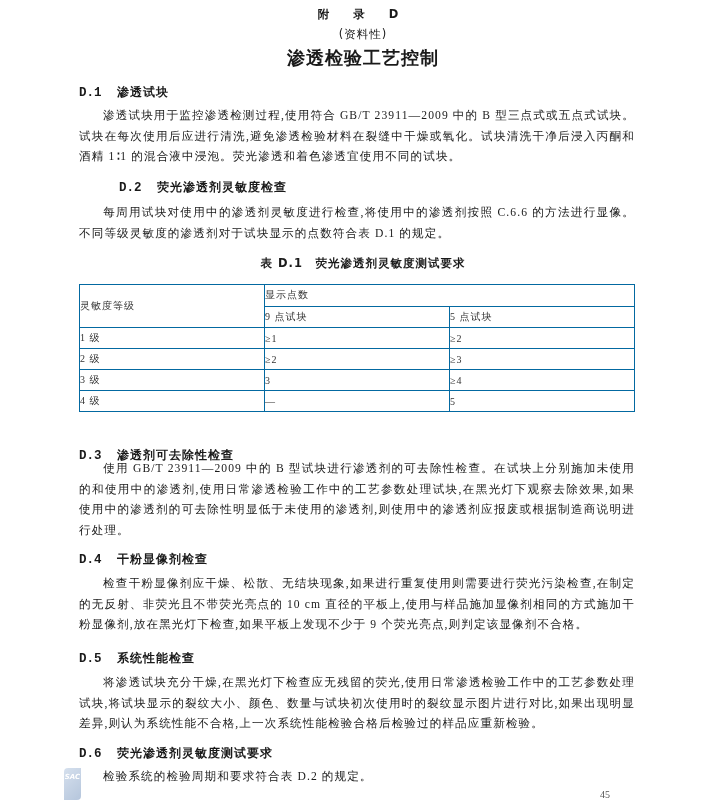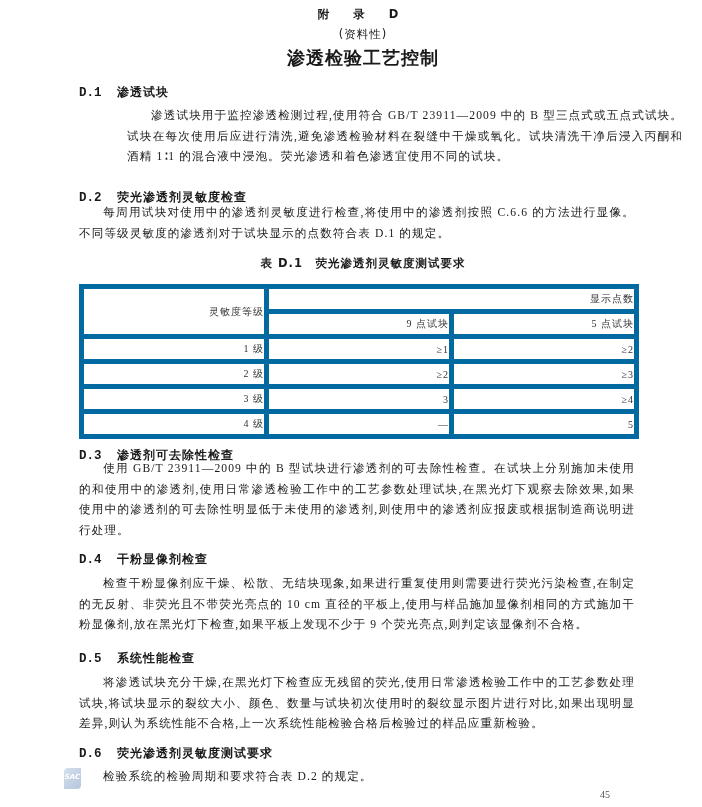--- a/index.html
+++ b/index.html
@@ -30,51 +30,51 @@
 
   .tbl-caption { top: 256px; font-size: 11.5px; font-weight: bold; letter-spacing: 1px; }
 
   table.d1 {
     position: absolute; left: 79px; top: 284px; width: 555px;
     border-collapse: collapse; table-layout: fixed;
     font-family: "Liberation Serif", "DejaVu Serif", serif;
     font-size: 10px; color: #333;
   }
   table.d1 td, table.d1 th {
-    border: 5px solid #0369a1; text-align: right; font-weight: normal;
+    border: 1px solid #0369a1; text-align: left; font-weight: normal;
     padding: 0; height: 20px; letter-spacing: 1px;
   }
   table.d1 { border: 1.5px solid #2a2a2a; }
 
   .sac-logo {
-    left: 64px; top: 768px; width: 17px; height: 21px;
+    left: 64px; top: 768px; width: 17px; height: 32px;
     background: linear-gradient(135deg, #c8d6e8 0%, #9db3d1 100%);
     border-radius: 4px 0 4px 0;
     color: #ffffff; font-size: 7px; font-style: italic; font-weight: bold;
     line-height: 18px; text-align: center; opacity: 0.75;
     font-family: "DejaVu Sans", "Liberation Sans", sans-serif;
   }
   .page-num { left: 600px; top: 789px; font-size: 10px; color: #555;
     font-family: "Liberation Serif", "DejaVu Serif", serif; }
 </style>
 </head>
 <body>
 
 <div class="abs center sans appx-title">附 录 D</div>
 <div class="abs center sans appx-nature">(资料性)</div>
 <div class="abs center sans appx-subject">渗透检验工艺控制</div>
 
 <div class="abs heading" style="top:84px;">
   <span class="num">D.1</span><span class="txt">渗透试块</span>
 </div>
-<div class="abs para" style="top:106px;margin-left:48px;">
+<div class="abs para" style="top:106px;">
   <span class="indent"></span><span>渗透试块用于监控渗透检测过程,使用符合 GB/T 23911—2009 中的 B 型三点式或五点式试块。试块在每次使用后应进行清洗,避免渗透检验材料在裂缝中干燥或氧化。试块清洗干净后浸入丙酮和酒精 1∶1 的混合液中浸泡。荧光渗透和着色渗透宜使用不同的试块。</span>
 </div>
 
-<div class="abs heading" style="top:189px;">
+<div class="abs heading" style="top:179px;margin-left:40px;">
   <span class="num">D.2</span><span class="txt">荧光渗透剂灵敏度检查</span>
 </div>
 <div class="abs para" style="top:203px;">
   <span class="indent"></span><span>每周用试块对使用中的渗透剂灵敏度进行检查,将使用中的渗透剂按照 C.6.6 的方法进行显像。不同等级灵敏度的渗透剂对于试块显示的点数符合表 D.1 的规定。</span>
 </div>
 
 <div class="abs center sans tbl-caption">表 D.1　荧光渗透剂灵敏度测试要求</div>
 <table class="d1">
   <colgroup>
     <col style="width:185px">

